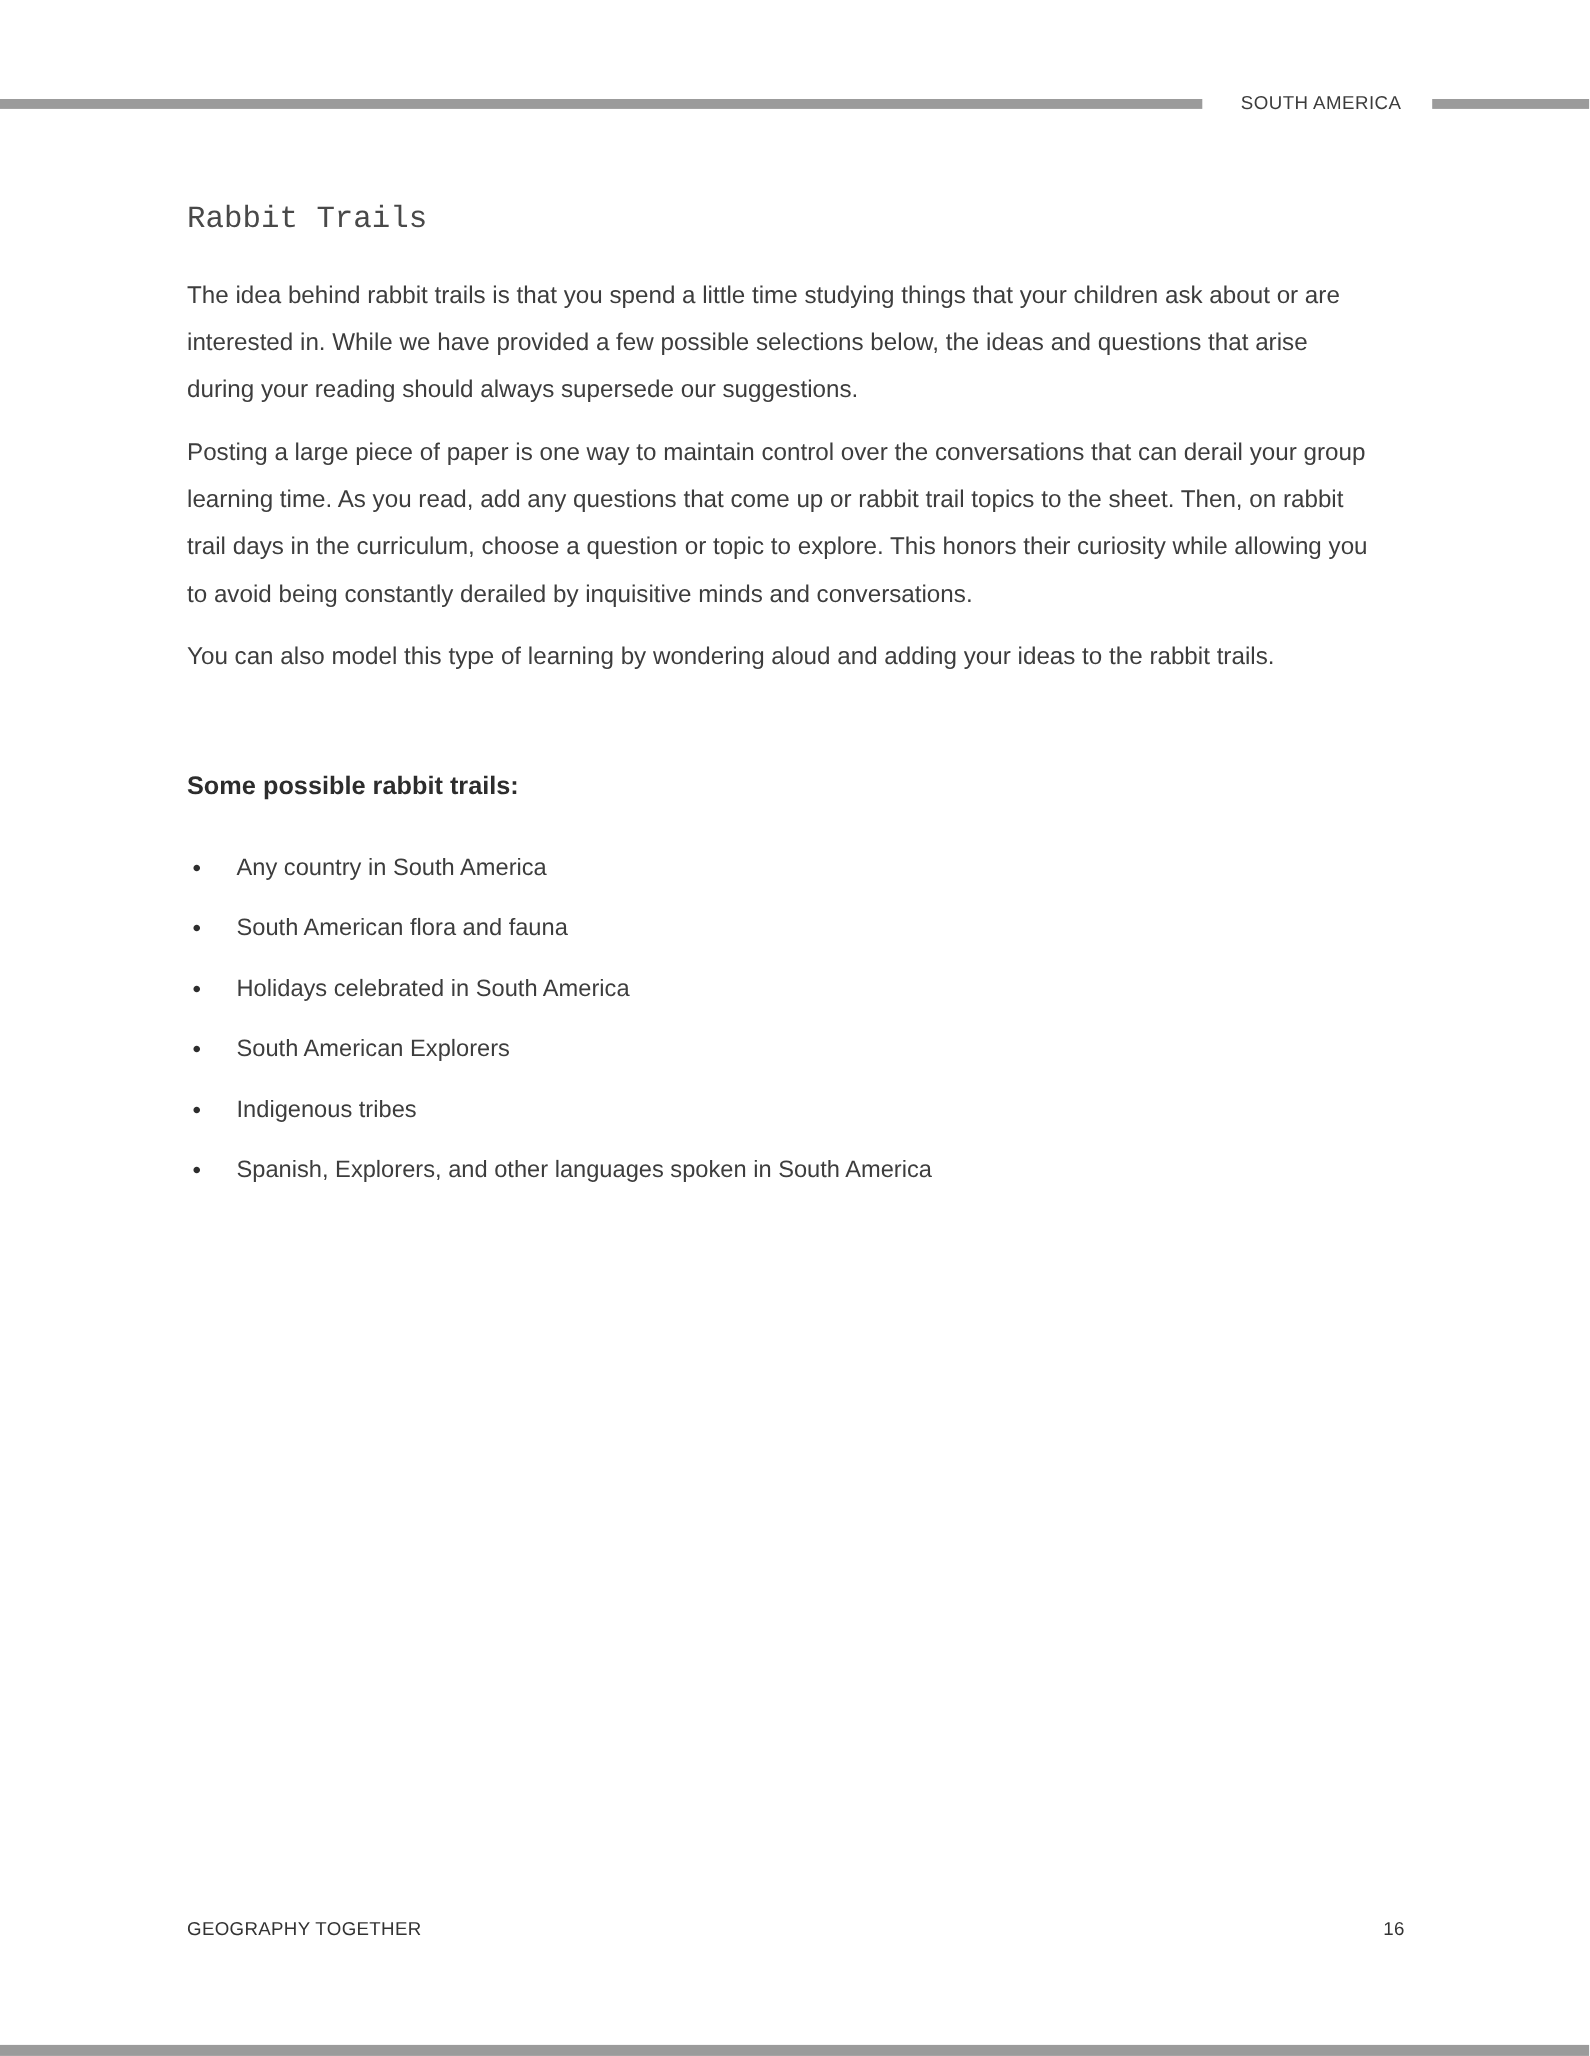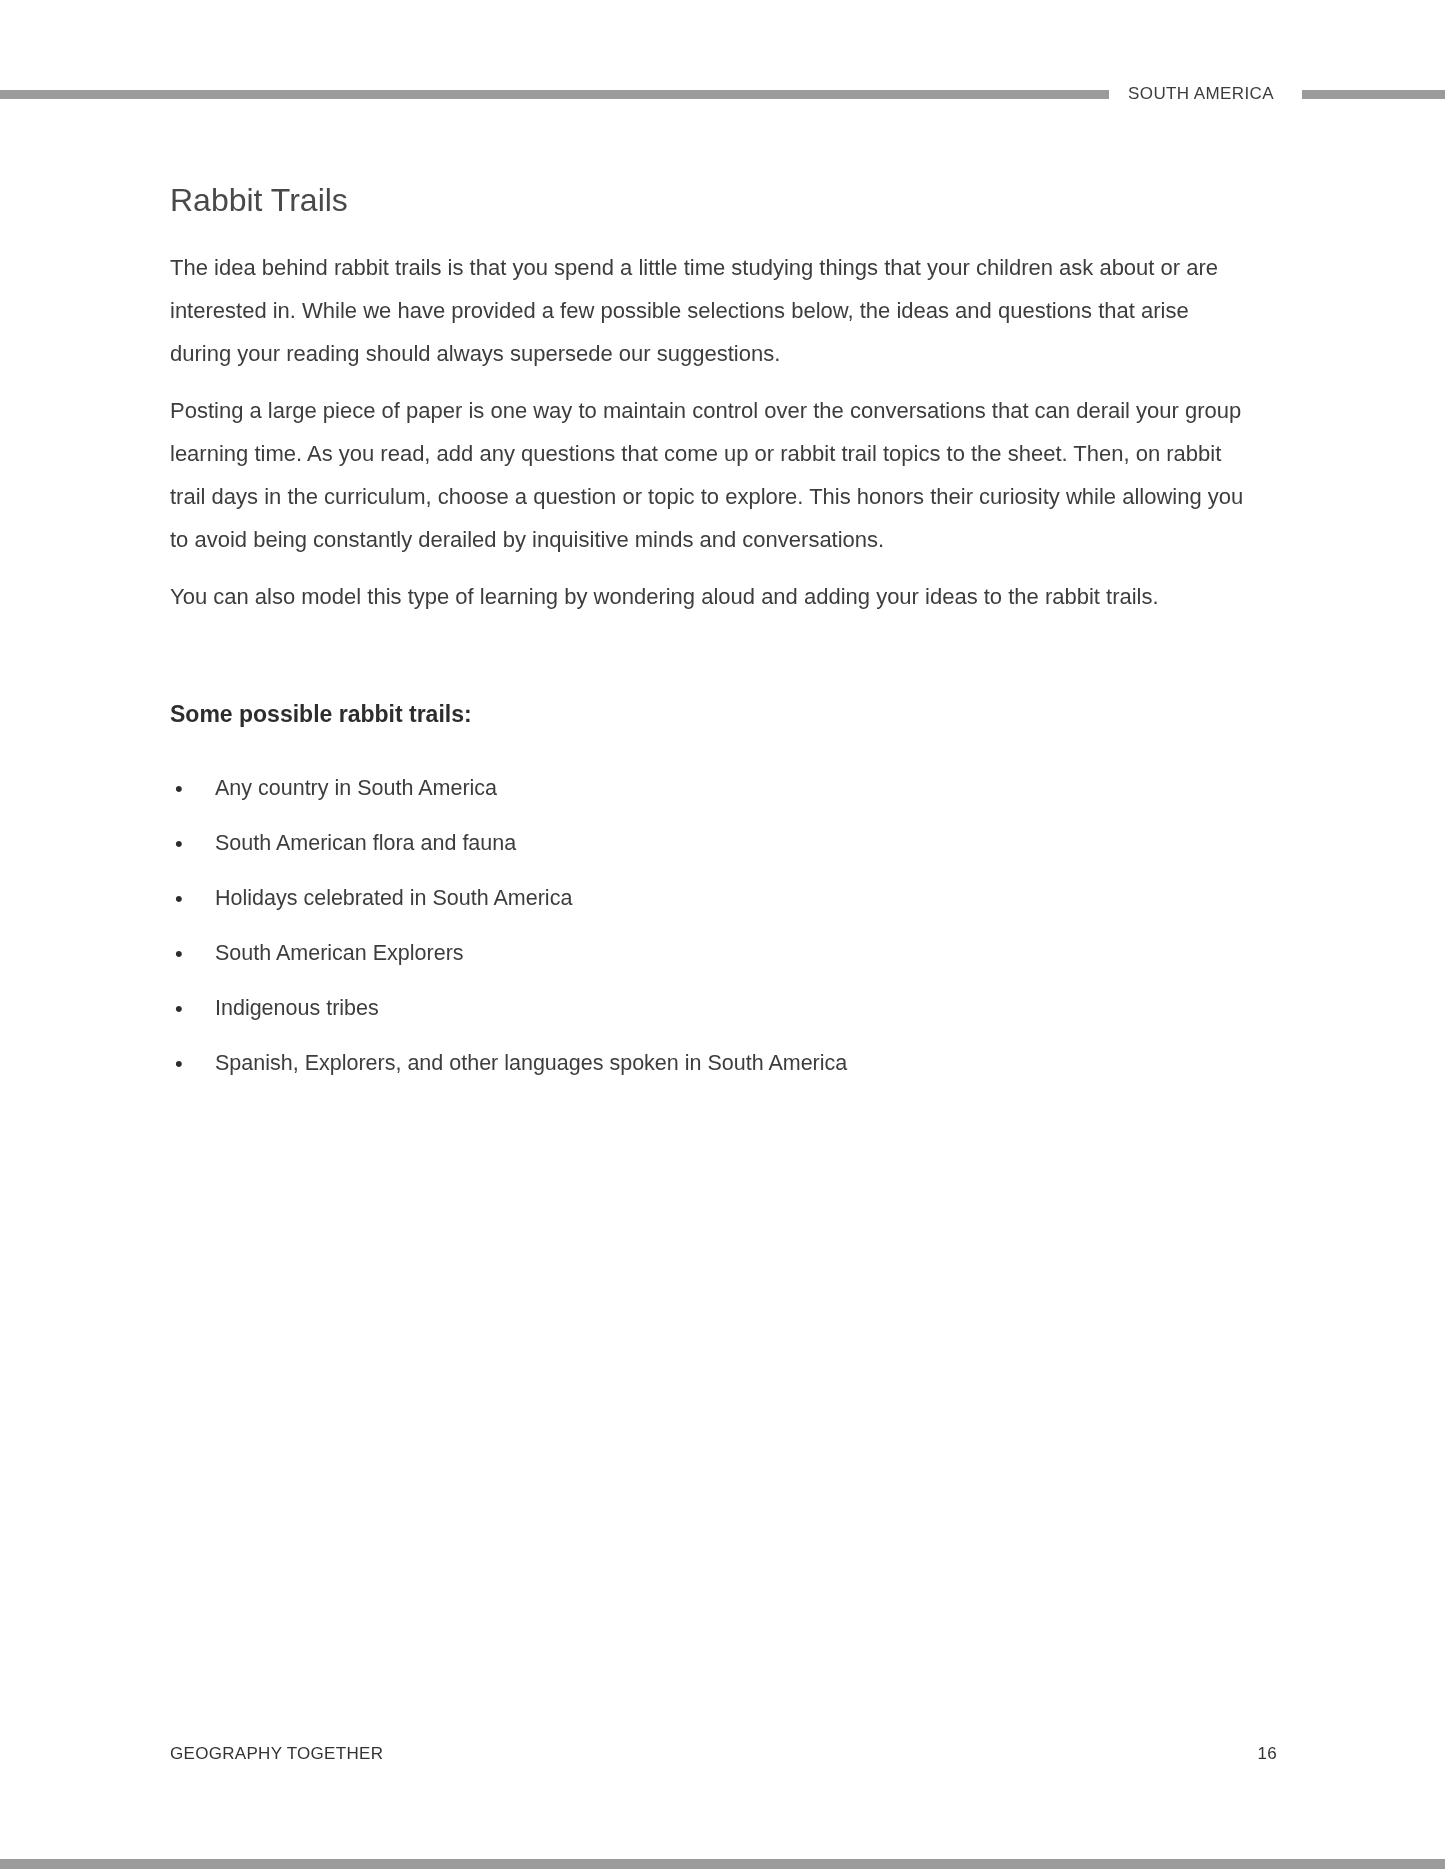--- a/index.html
+++ b/index.html
@@ -17,39 +17,39 @@
     position: absolute;
     top: 84px; left: 0; right: 0;
     display: flex;
     align-items: center;
   }
   .rule { height: 9px; background: #9b9b9b; }
   .rule-left { flex: 1 1 auto; }
   .rule-right { width: 143px; flex: 0 0 auto; }
   .section-label {
     flex: 0 0 auto;
-    padding: 0 28px 0 19px;
+    padding: 0 28px 0 35px;
     font-size: 17px;
     letter-spacing: 0.4px;
     color: #3c3c3c;
     white-space: nowrap;
   }
 
   
   .content {
     position: absolute;
     left: 170px;
     top: 0;
     width: 1080px;
   }
   .page-title {
     margin: 176px 0 0 0;
-    font-family: Liberation Sans, sans-serif;
+    font-family: Liberation Mono, monospace;
     font-weight: normal;
-    font-size: 32px;
+    font-size: 28px;
     line-height: 48px;
     color: #494949;
   }
   .content p {
     margin: 14px 0 0 0;
     font-size: 22px;
     line-height: 43px;
     color: #3d3d3d;
   }
   .content p.first { margin-top: 22px; }

